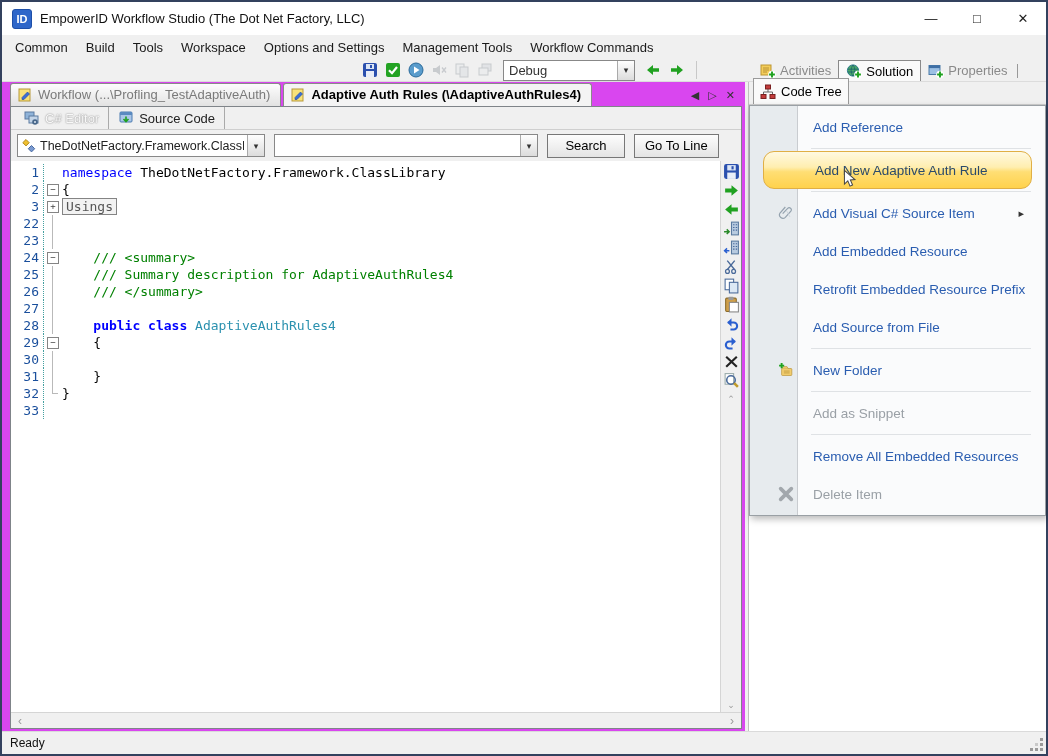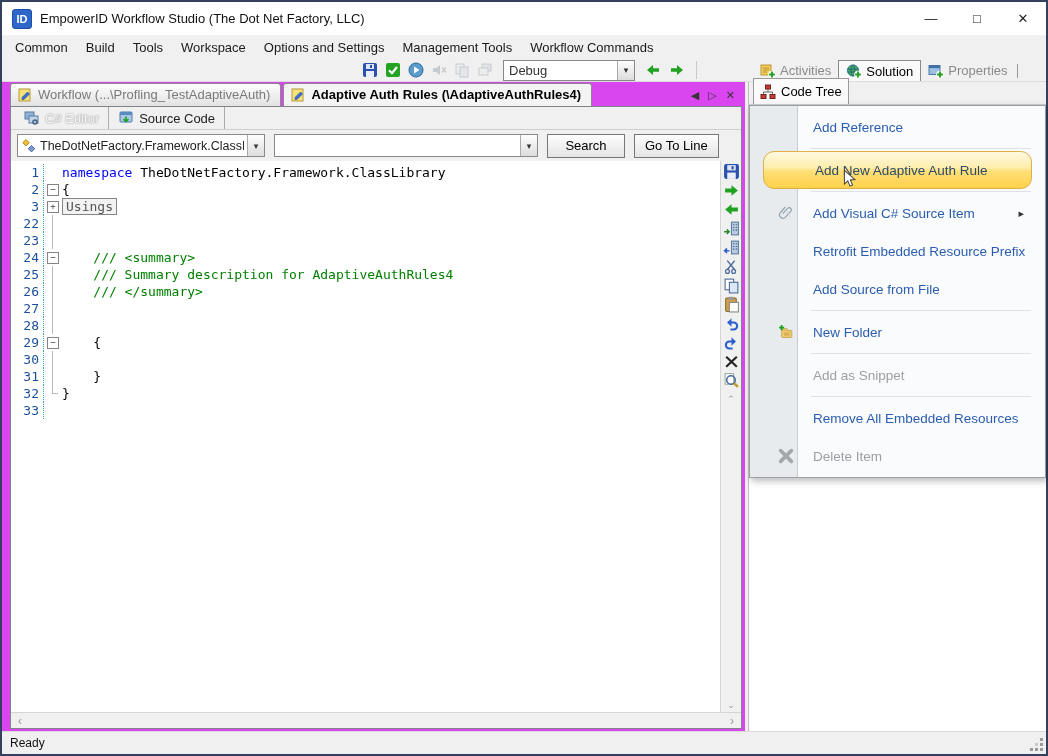--- a/index.html
+++ b/index.html
@@ -393,20 +393,21 @@
                 <span class="ct"><span class="seg pl">    </span><span class="seg cm">/// &lt;/summary&gt;</span></span>
               </div>
               <div class="cl">
                 <span class="ln">27</span>
                 <span class="fold vline"></span>
                 <span class="ct"></span>
               </div>
               <div class="cl">
                 <span class="ln">28</span>
                 <span class="fold vline"></span>
+                <span class="ct"><span class="seg pl">    </span><span class="seg kwb">public class</span><span class="seg pl"> </span><span class="seg ty">AdaptiveAuthRules4</span></span>
               </div>
               <div class="cl">
                 <span class="ln">29</span>
                 <span class="fold minus"></span>
                 <span class="ct"><span class="seg pl">    {</span></span>
               </div>
               <div class="cl">
                 <span class="ln">30</span>
                 <span class="fold vline"></span>
                 <span class="ct"></span>
@@ -575,20 +576,24 @@
                   <path d="M7 13l7.5-8a3.2 3.2 0 0 1 4.8 4.2l-8.3 9.3A5.2 5.2 0 0 1 3 12l8-9" fill="none" stroke="#94a2ae" stroke-width="1.8"></path>
                   <path d="M13 9l5 9" fill="none" stroke="#c9d2da" stroke-width="1.2"></path>
                 </svg>
               </span>
             </div>
             <span class="cm-label">Add Visual C# Source Item</span>
             <span class="cm-sub">▸</span>
           </div>
           <div class="cm-item">
             <div class="cm-gutter"></div>
+            <span class="cm-label">Add Embedded Resource</span>
+          </div>
+          <div class="cm-item">
+            <div class="cm-gutter"></div>
             <span class="cm-label">Retrofit Embedded Resource Prefix</span>
           </div>
           <div class="cm-item">
             <div class="cm-gutter"></div>
             <span class="cm-label">Add Source from File</span>
           </div>
           <div class="cm-sep"></div>
           <div class="cm-item">
             <div class="cm-gutter">
               <span class="ico">

